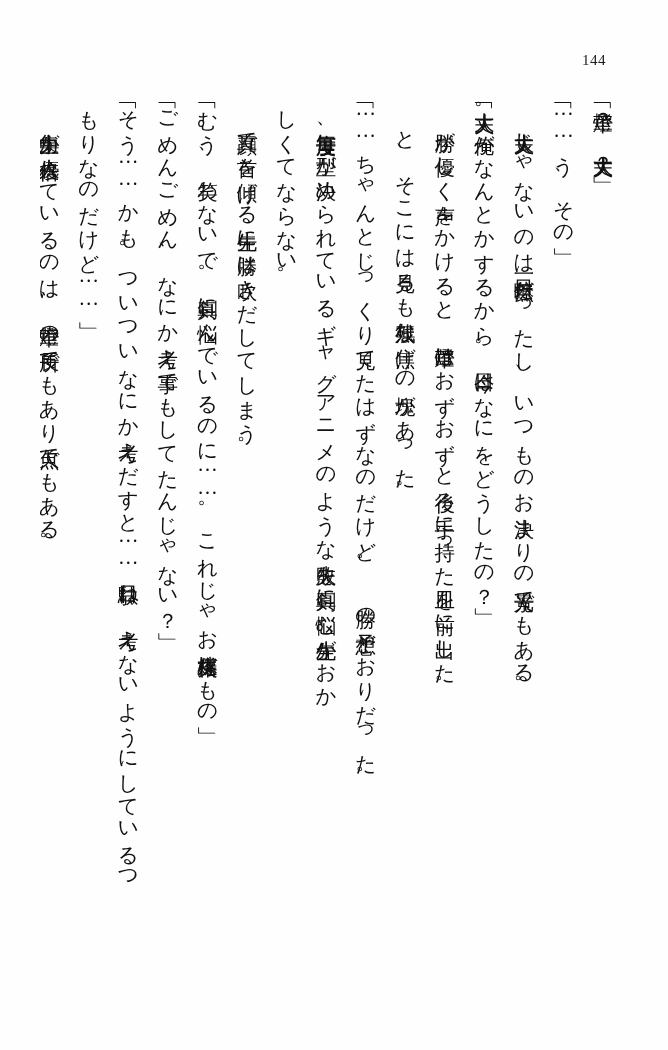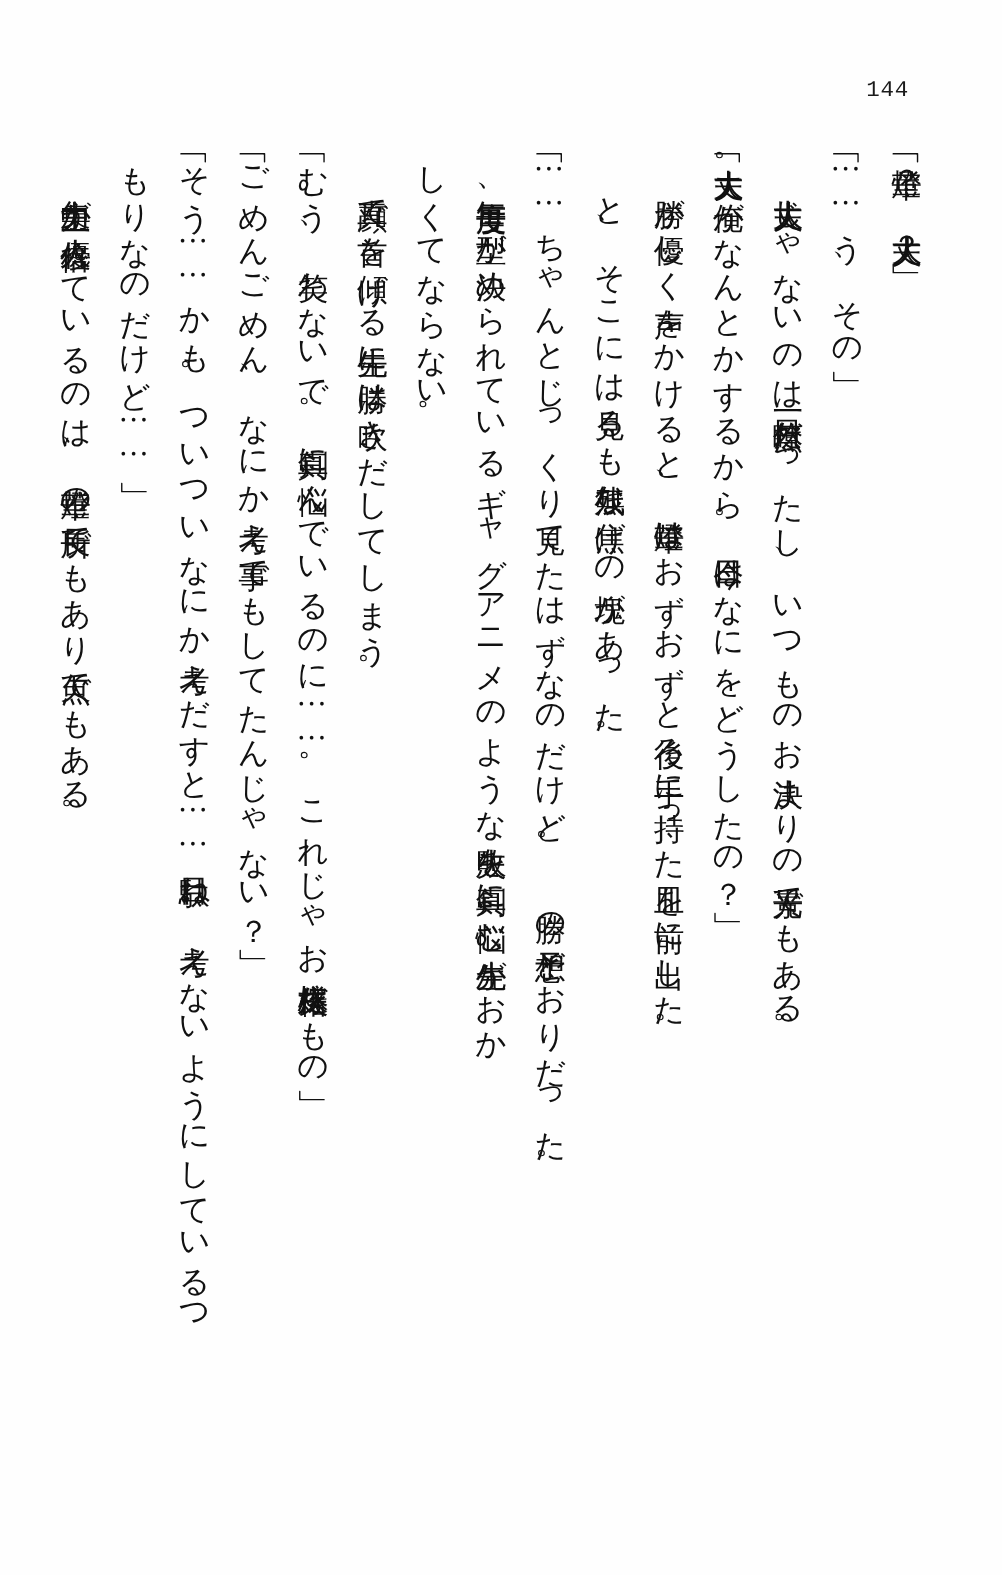--- a/index.html
+++ b/index.html
@@ -20,21 +20,21 @@
     position: absolute;
     inset: 0;
     background: #fefefe;
   }
 
   .page-number {
     position: absolute;
     top: 52px;
     right: 62px;
     font-size: 15px;
-    font-family: Liberation Mono, monospace;
+    font-family: Liberation Serif, serif;
     color: #1a1a1a;
     letter-spacing: 0.5px;
   }
 
   .text-block {
     position: absolute;
     top: 96px;
     right: 46px;
     left: 40px;
     bottom: 18px;

